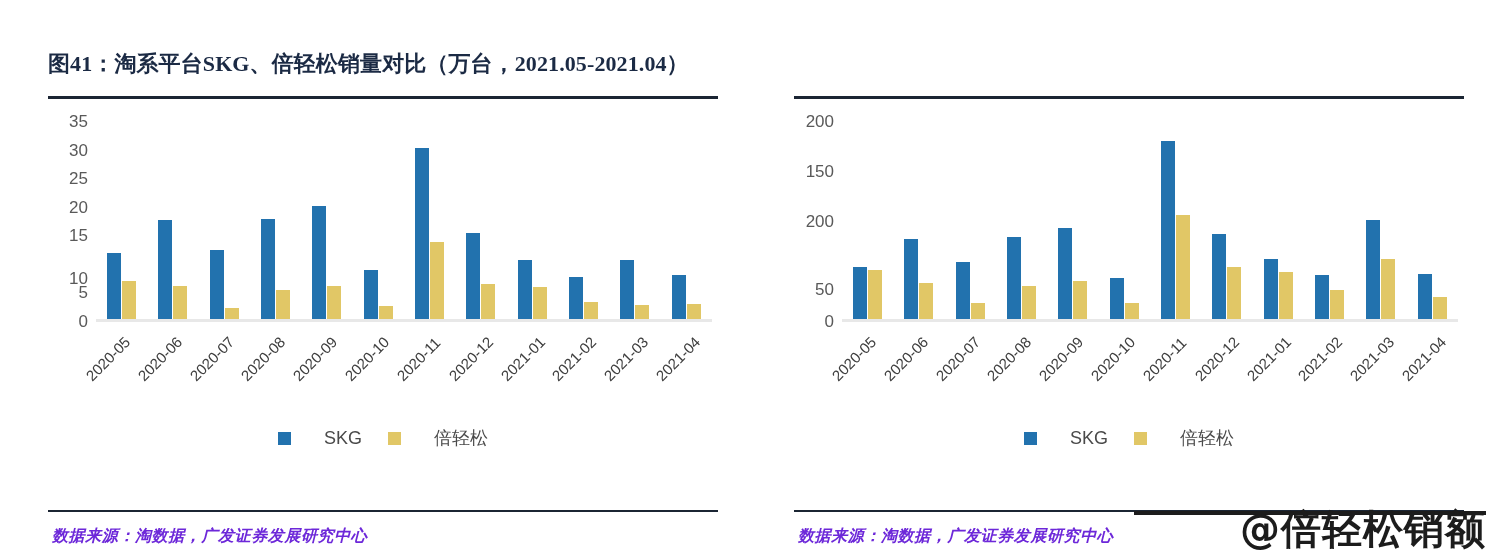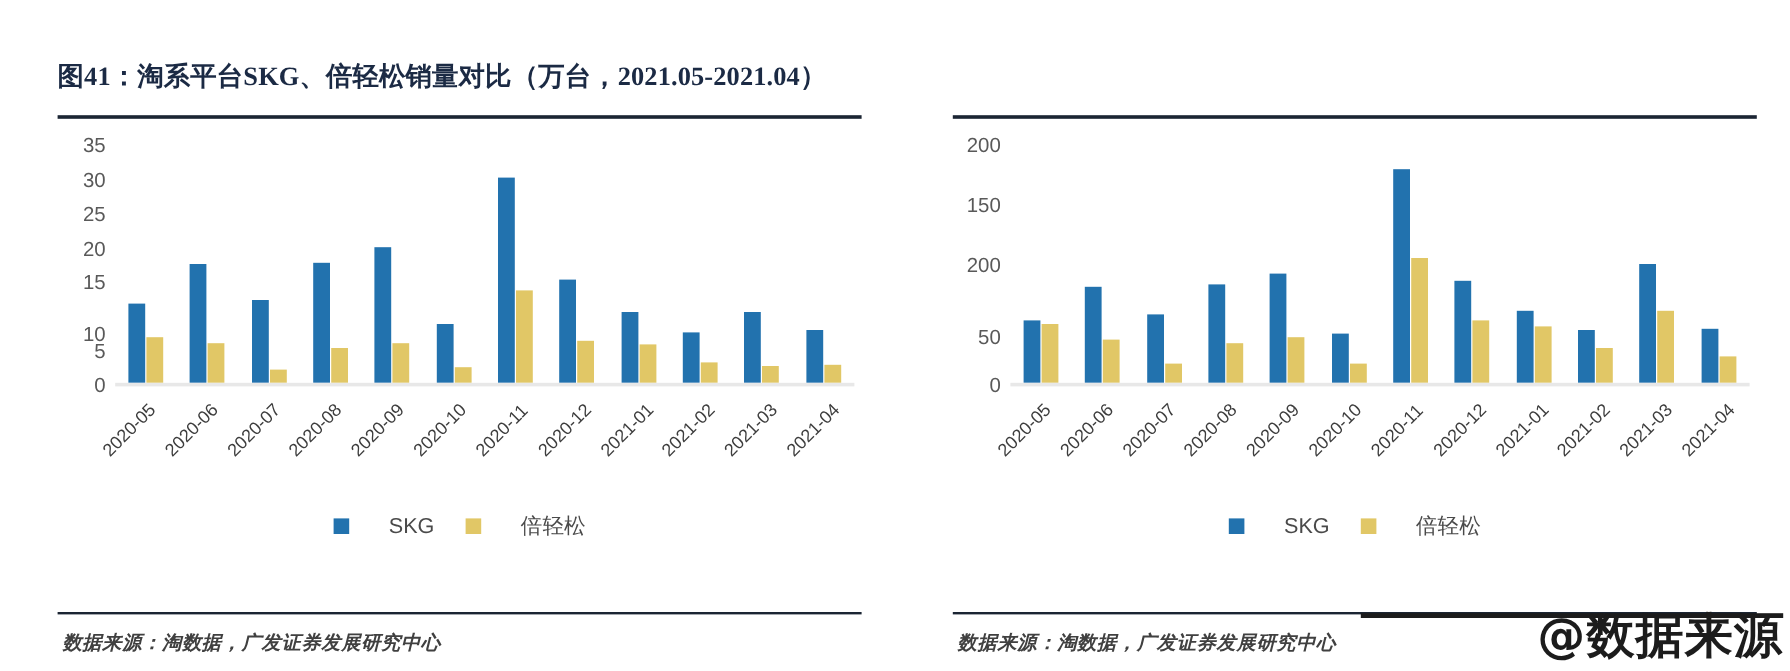--- a/index.html
+++ b/index.html
@@ -19,21 +19,21 @@
     color:#1b2a44;letter-spacing:.1px;
     font-family:"Liberation Serif","DejaVu Serif",serif;
     margin-top:40px;
   }
   .rule-top{position:absolute;left:0;right:0;top:96px;height:3px;background:#1b2533;}
   .rule-bottom{position:absolute;left:0;right:0;bottom:47px;height:2px;background:#1b2533;}
 
   
   .source{
     position:absolute;left:4px;bottom:12px;
-    font-size:16px;color:#404040;letter-spacing:.6px;
+    font-size:16px;color:#6d28d9;letter-spacing:.6px;
     font-family:"Liberation Serif","DejaVu Serif",serif;
     font-style:italic;font-weight:bold;white-space:nowrap;
   }
 
   
   .chart{position:absolute;left:0;right:0;top:108px;height:345px;}
   .plot-wrap{position:absolute;left:0;top:14px;right:6px;height:232px;}
   .ylabels{position:absolute;left:0;top:0;width:44px;height:200px;}
   .ylabel{
     position:absolute;right:4px;transform:translateY(-50%);
@@ -214,21 +214,21 @@
   <div class="divider"></div>
 
   <div class="panel">
     <div class="panel-inner">
       <div class="rule-top"></div>
 
       <div class="chart">
         <div class="plot-wrap">
           <div class="ylabels" id="ylabels-fig42">
               <div class="ylabel" style="top: 200px;">0</div>
-              <div class="ylabel" style="top: 160px;">50</div>
+              <div class="ylabel" style="top: 168px;">50</div>
               <div class="ylabel" style="top: 100px;">200</div>
               <div class="ylabel" style="top: 50px;">150</div>
               <div class="ylabel" style="top: 0px;">200</div>
             </div>
           <div class="plot">
             <div class="groups" id="groups-fig42">
                 <div class="group">
                   <span class="bar skg" style="height: 52px;"></span>
                   <span class="bar blr" style="height: 49px;"></span>
                 </div>
@@ -330,17 +330,17 @@
           </div>
         </div>
       </div>
 
       <div class="rule-bottom"></div>
       <div class="source">数据来源：淘数据，广发证券发展研究中心</div>
     </div>
 
     <div class="wm-strike"></div>
     <div class="watermark">
-      <span>@数据来源</span>
+      <span>@倍轻松销额</span>
     </div>
   </div>
 
 </div>
 
 </body></html>

